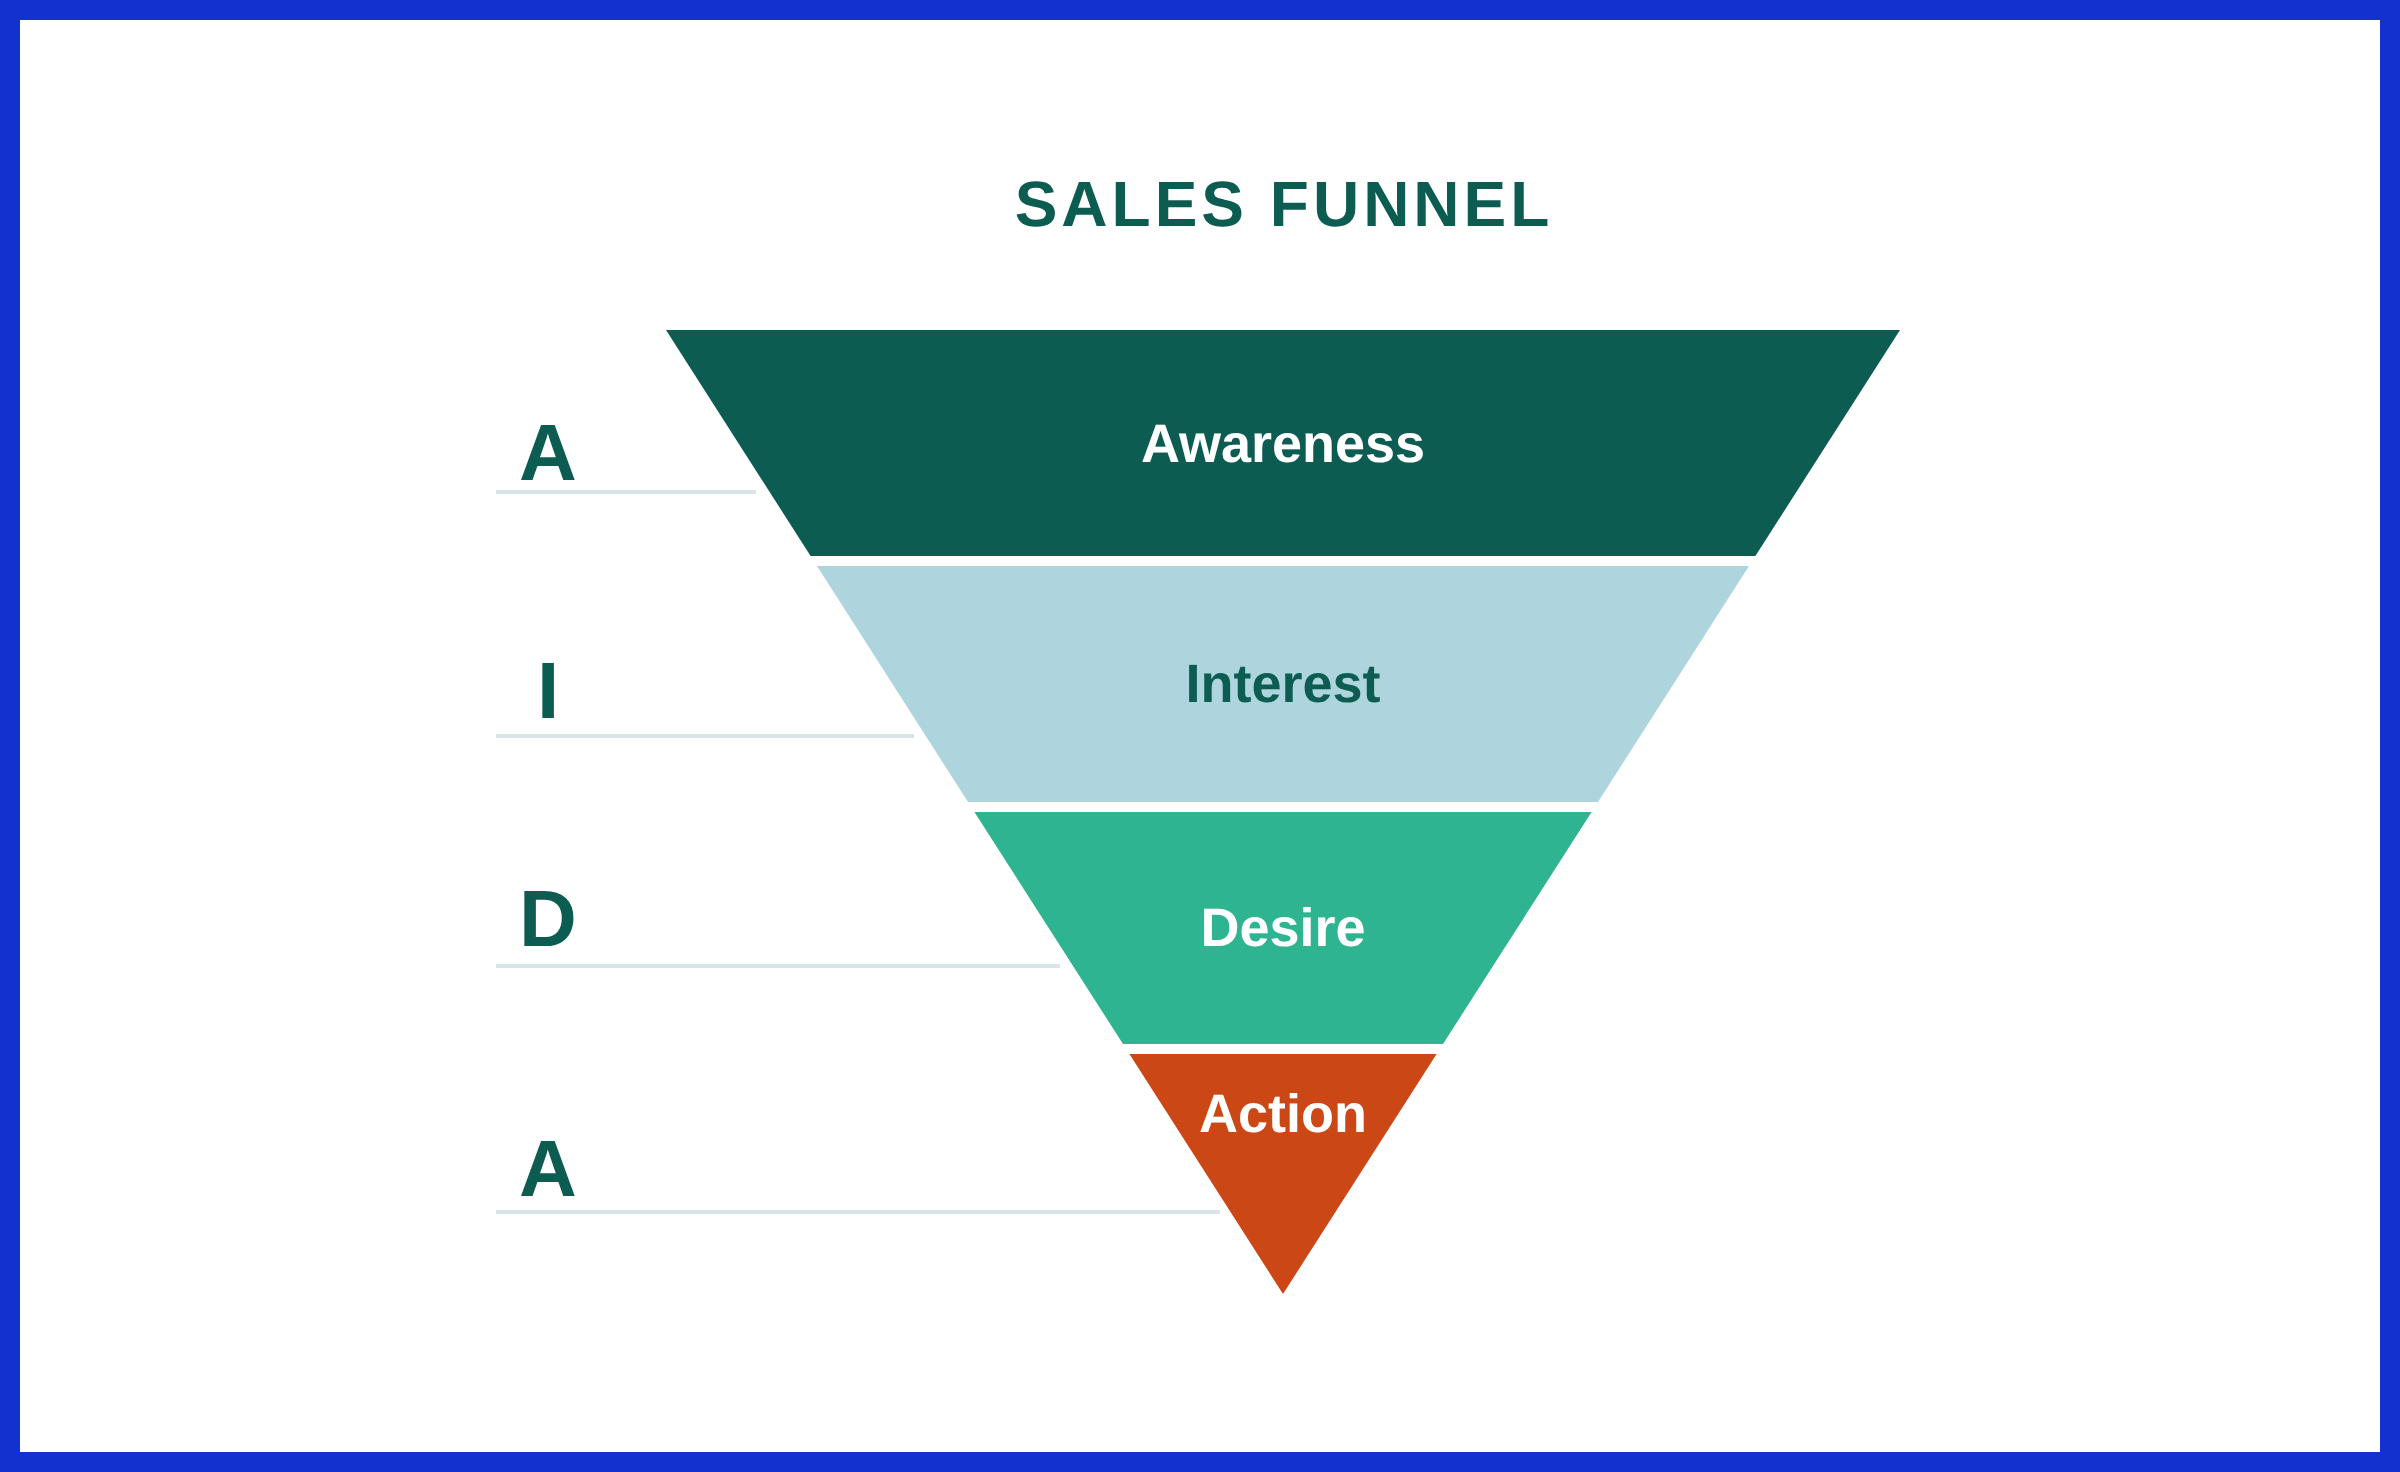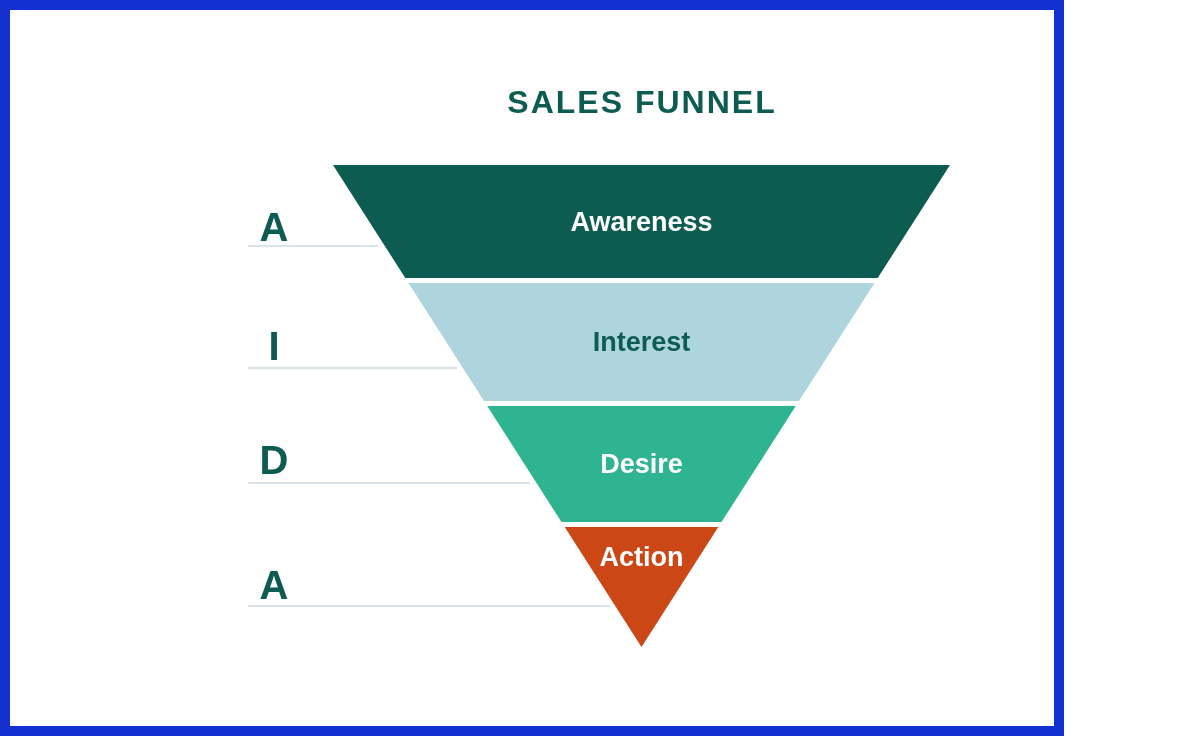--- a/index.html
+++ b/index.html
@@ -6,21 +6,21 @@
     margin: 0;
     padding: 0;
     width: 1200px;
     height: 736px;
     font-family: "Liberation Sans", "DejaVu Sans", sans-serif;
     background: #ffffff;
   }
   .frame {
     position: absolute;
     left: 0; top: 0;
-    width: 1064px;
+    width: 1200px;
     height: 736px;
     box-sizing: border-box;
     border: 10px solid #1231cf;
     background: #ffffff;
     overflow: hidden;
   }
   
   .title {
     position: absolute;
     left: 332px;

